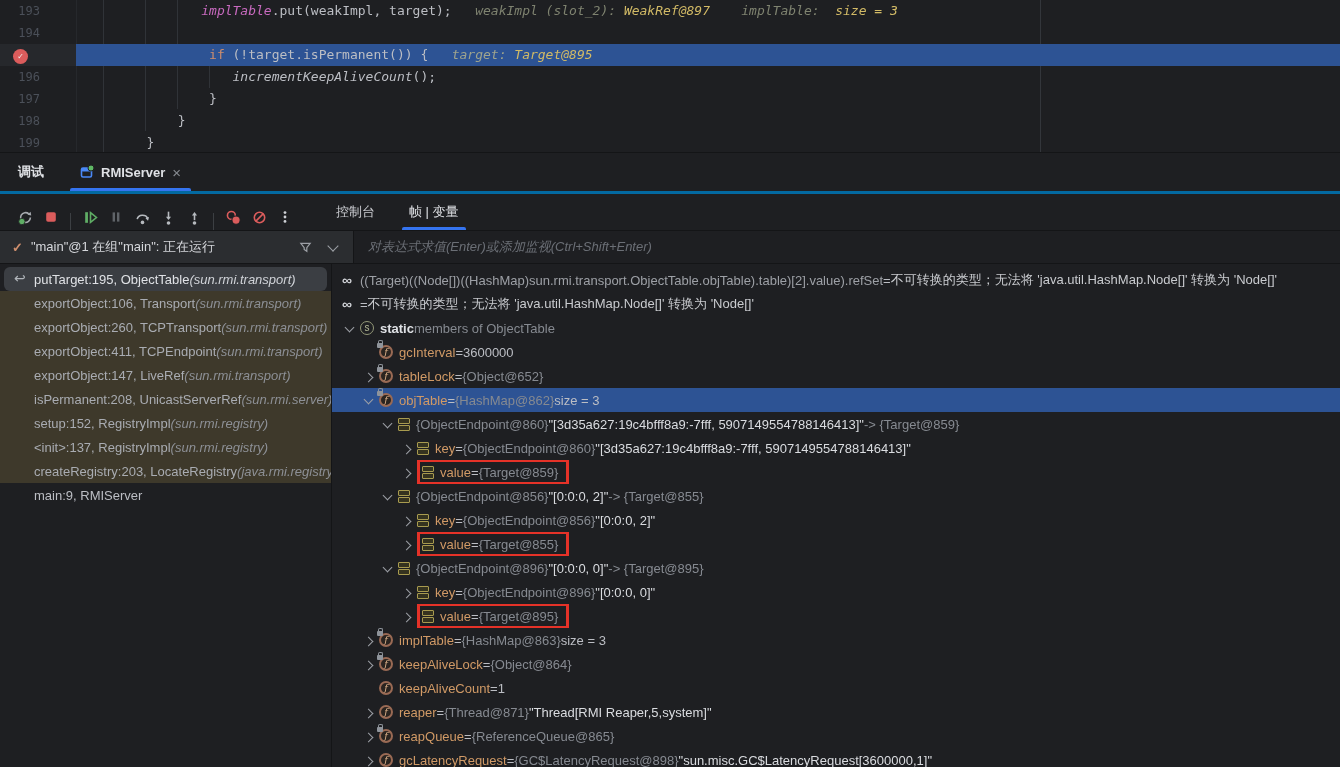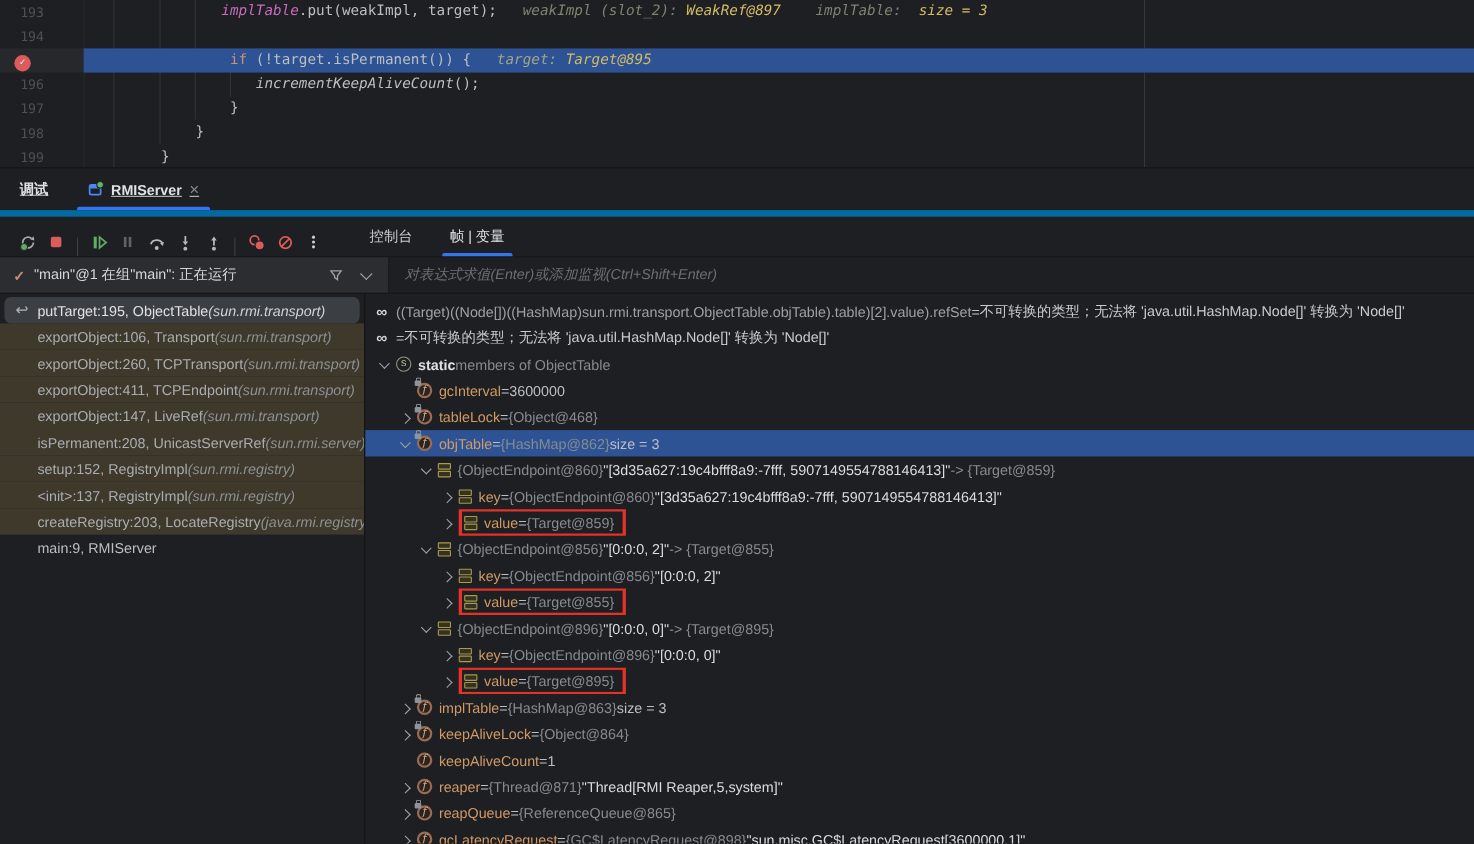--- a/index.html
+++ b/index.html
@@ -25,21 +25,21 @@
       background:#DB5C5C;text-align:center;line-height:15px;font-size:9px;color:#EDEFF2;}
   .c-code{color:#BCBEC4}
   .c-kw{color:#CF8E6D}
   .c-field{color:#C86ABF;font-style:italic}
   .c-mth{color:#BCBEC4;font-style:italic}
   .c-hint{color:#7F8370;font-style:italic}
   .current .c-hint{color:#9FA48E}
   .c-hintval{color:#D2BA66;font-style:italic}
 
   
-  .tabbar{height:38px;display:flex;align-items:center;border-bottom:6px solid #0369a1;text-decoration:underline;}
+  .tabbar{height:38px;display:flex;align-items:center;border-bottom:3px solid #0369a1;}
   .twtitle{margin-left:18px;font-weight:bold;color:#DFE1E5;}
   .run-tab{position:relative;height:100%;display:flex;align-items:center;gap:7px;
            margin-left:24px;padding:0 12px;cursor:default;}
   .run-tab::after{content:'';position:absolute;left:2px;right:2px;bottom:0;height:3px;
                   background:#3574F0;border-radius:2px 2px 0 0;}
   .run-tab .lbl{font-weight:bold;color:#DFE1E5;}
   .run-tab .close{color:#878B91;font-size:15px;line-height:1;}
 
   
   .toolbar{height:36px;display:flex;align-items:flex-end;border-bottom:1px solid #141517;padding-left:12px;}
@@ -354,21 +354,21 @@
             <span class="ic-field">f<i class="lock"></i></span>
             <span class="v-name">gcInterval</span>
             <span class="v-plain"> = </span>
             <span class="v-plain">3600000</span>
           </div>
           <div class="vrow" style="padding-left: 29px;">
             <span class="chev right"><i></i></span>
             <span class="ic-field">f<i class="lock"></i></span>
             <span class="v-name">tableLock</span>
             <span class="v-plain"> = </span>
-            <span class="v-ref">{Object@468}</span>
+            <span class="v-ref">{Object@652}</span>
           </div>
           <div class="vrow selected" style="padding-left: 29px;">
             <span class="chev down"><i></i></span>
             <span class="ic-field">f<i class="lock"></i></span>
             <span class="v-name">objTable</span>
             <span class="v-plain"> = </span>
             <span class="v-ref">{HashMap@862} </span>
             <span class="v-plain"> size = 3</span>
           </div>
           <div class="vrow" style="padding-left: 48px;">

